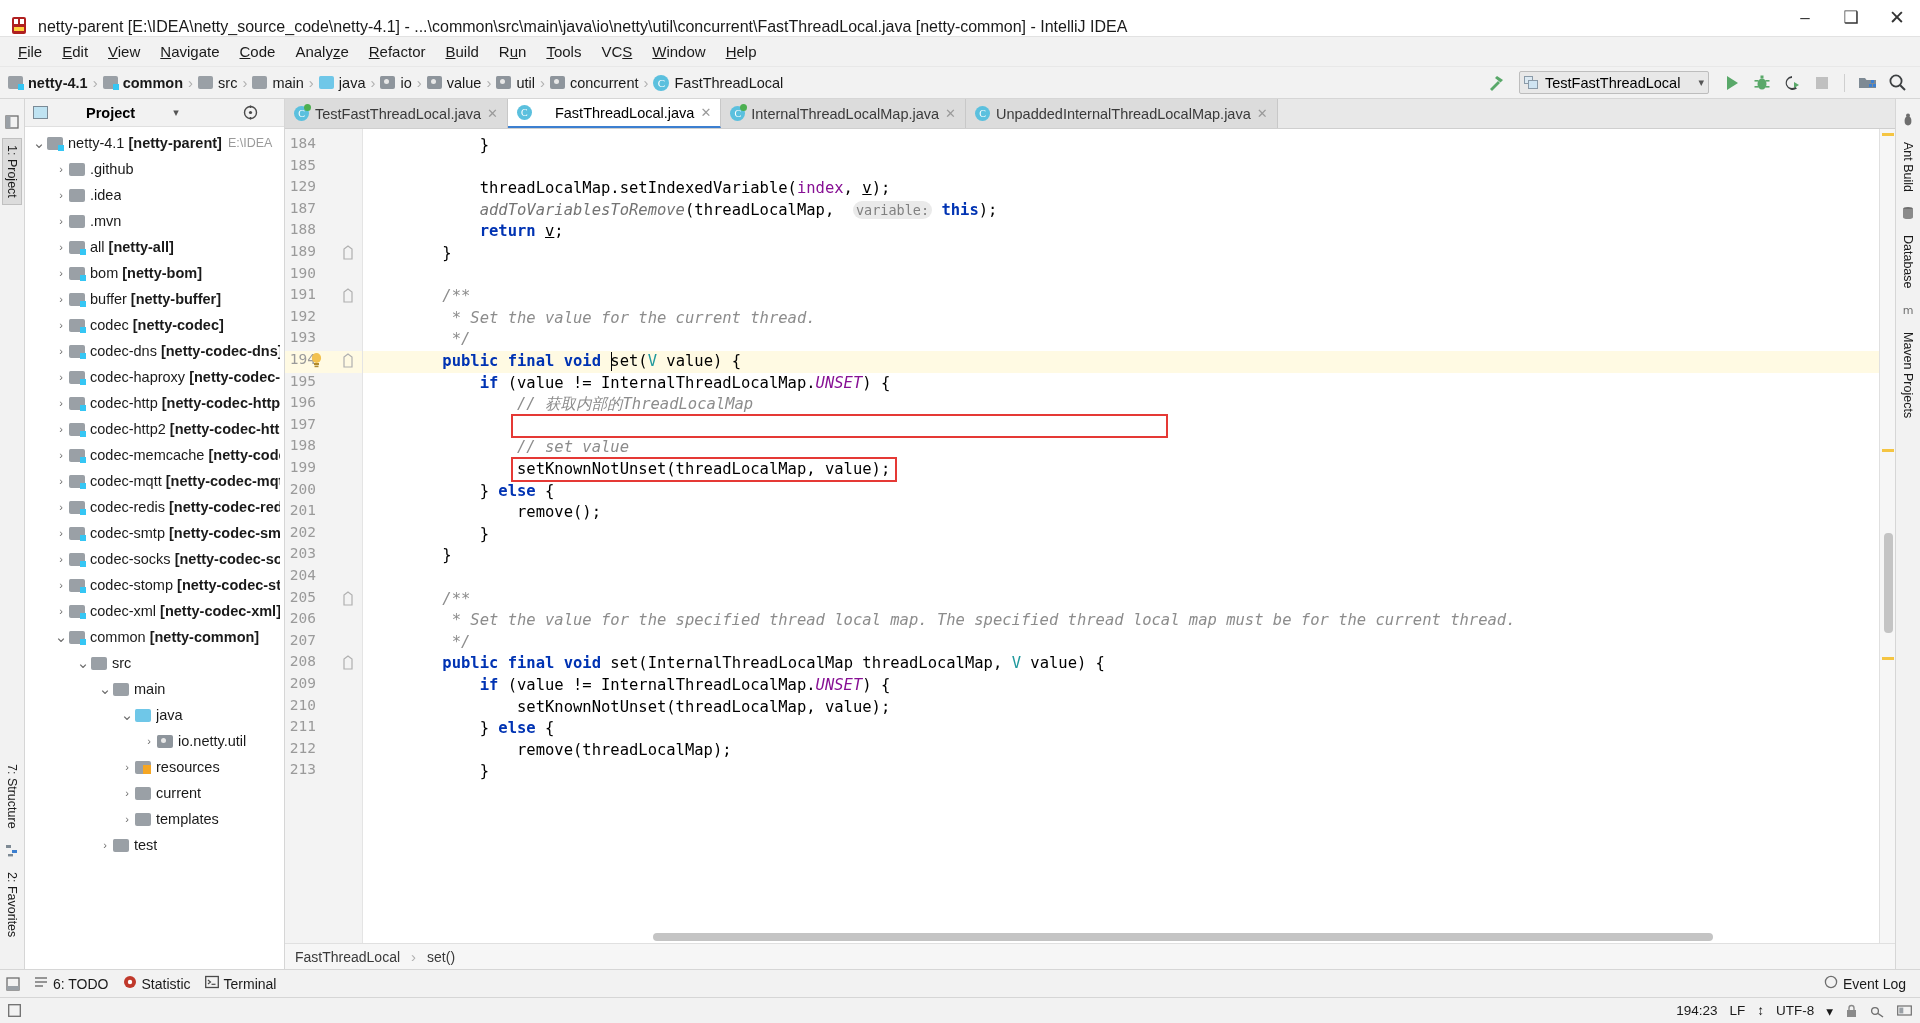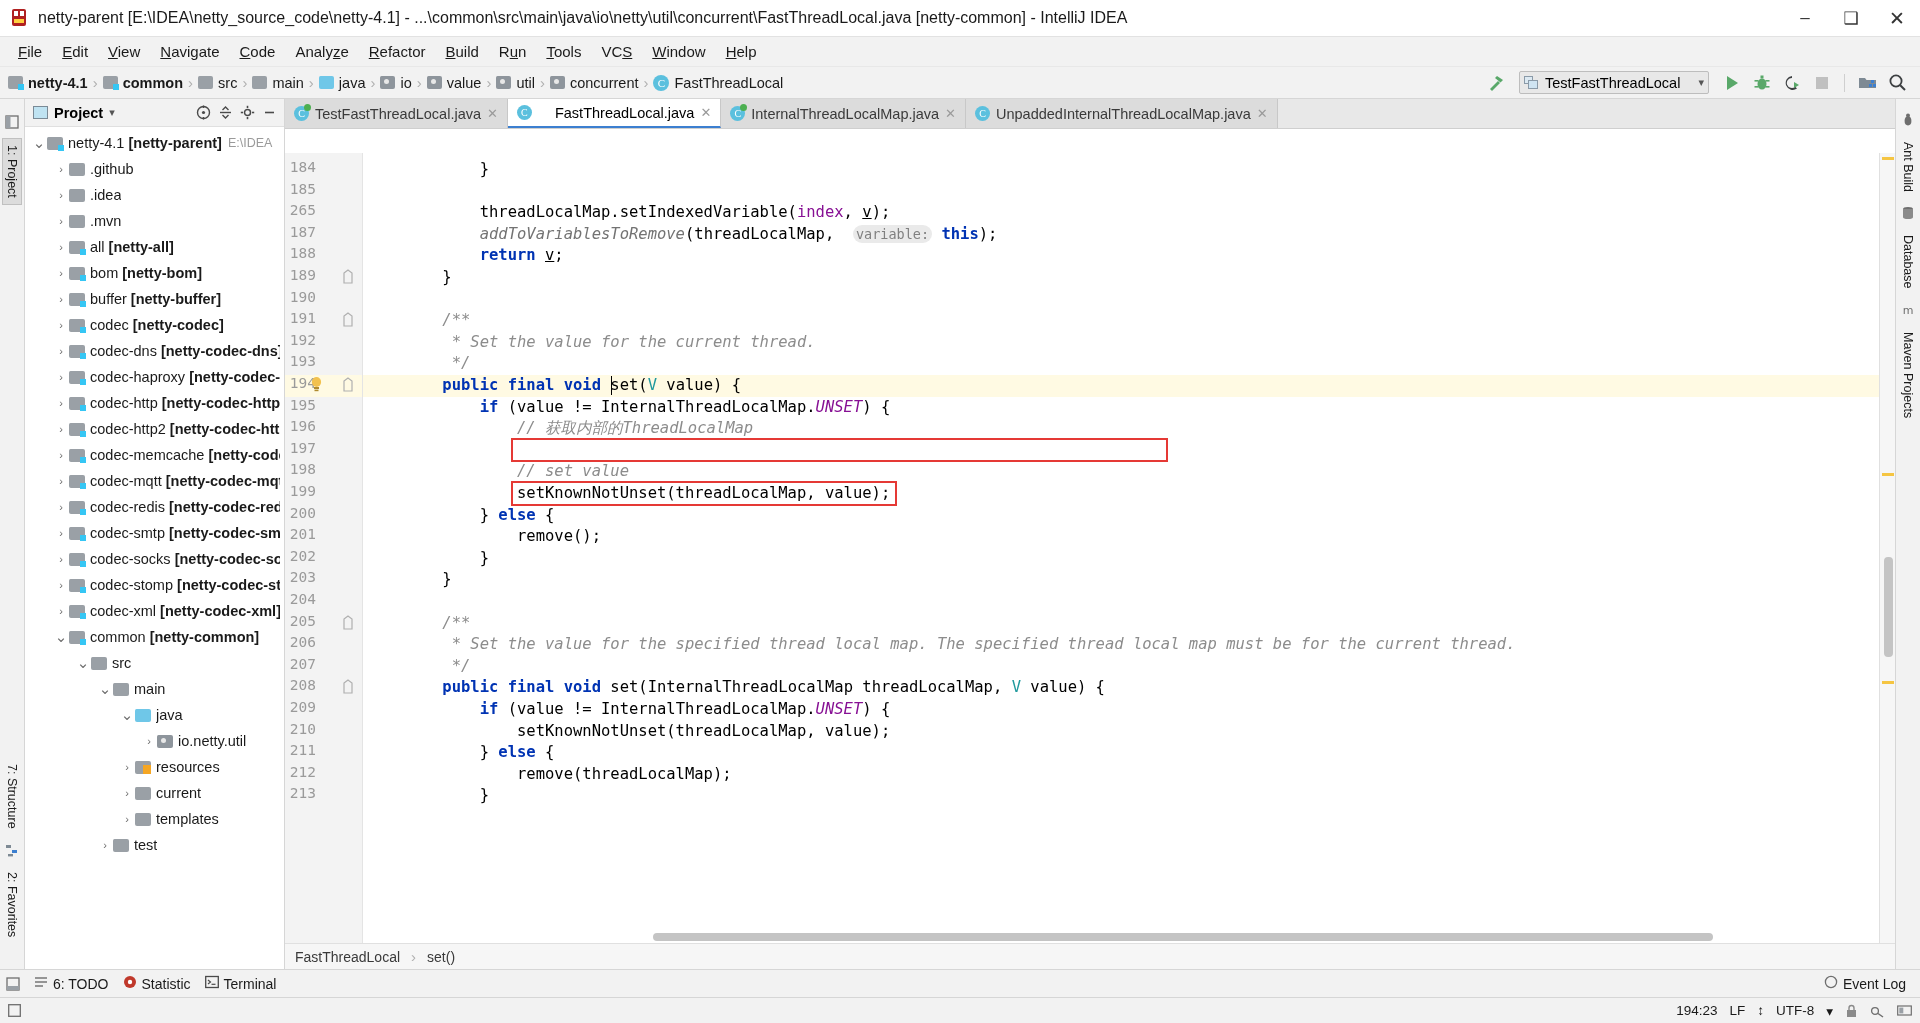--- a/index.html
+++ b/index.html
@@ -1,21 +1,21 @@
 <!DOCTYPE html>
 <html><head>
 <meta charset="utf-8">
 <style>
   * { margin:0; padding:0; box-sizing:border-box; }
   html,body { width:1920px; height:1023px; overflow:hidden;
     font-family:"Liberation Sans", sans-serif; background:#f2f2f2; color:#000; }
   body { display:flex; flex-direction:column; }
 
   
-  .titlebar { height:37px; background:#ffffff; display:flex; align-items:center;
+  .titlebar { height:37px; background:#ffffff; display:flex; align-items:flex-end;
     border-bottom:1px solid #e2e2e2; flex:none; }
   .tb-icon { width:20px; height:20px; margin-left:10px; margin-right:8px; position:relative; flex:none; }
   .tb-icon .b1 { position:absolute; left:2px; top:1px; width:14px; height:17px; background:#b02020; border-radius:2px; }
   .tb-icon .b2 { position:absolute; left:4px; top:3px; width:4px; height:5px; background:#fff; }
   .tb-icon .b3 { position:absolute; left:10px; top:3px; width:4px; height:5px; background:#fff; }
   .tb-icon .b4 { position:absolute; left:4px; top:11px; width:10px; height:4px; background:#ffd040; }
   .tb-title { font-size:16px; color:#1a1a1a; white-space:nowrap; }
   .tb-spacer { flex:1; }
   .winbtn { width:46px; height:37px; display:flex; align-items:center; justify-content:center;
     font-size:17px; color:#333; }
@@ -66,21 +66,21 @@
   .rail-tab { writing-mode:vertical-rl; font-size:12.5px; white-space:nowrap; padding:6px 2px;
     color:#1a1a1a; }
   .rail-tab.sel { background:#dcdcdc; border:1px solid #c0c0c0; }
   .rail-ico { width:15px; height:15px; margin:8px 0; position:relative; }
   .rail-spacer { flex:1; }
 
   
   .project { width:260px; background:#ffffff; border-right:1px solid #d6d6d6; flex:none;
     display:flex; flex-direction:column; min-height:0; }
   .proj-head { height:28px; background:#f2f2f2; display:flex; align-items:center;
-    padding:0 4px; border-bottom:1px solid #e0e0e0; flex:none; }
+    padding:0 4px; border-bottom:1px solid #e0e0e0; flex:none;gap:32px; }
   .proj-head-ico { width:15px; height:13px; border:1.5px solid #7a8a96; background:#bfe3f2; margin:0 6px 0 4px; flex:none; }
   .proj-title { font-size:14.5px; font-weight:bold; }
   .proj-head-spacer { flex:1; }
   .ph-btn { width:22px; height:22px; display:flex; align-items:center; justify-content:center; }
   .tree { flex:1; overflow:hidden; padding-top:3px; font-size:14.5px; white-space:nowrap; }
   .trow { height:26px; display:flex; align-items:center; padding-right:4px; }
   .tarrow { width:16px; text-align:center; font-size:11px; color:#6e6e6e; flex:none; }
   .tico { width:16px; height:13px; position:relative; margin-right:5px; flex:none; }
   .tlabel { color:#1a1a1a; overflow:hidden; }
   .tlabel b { font-weight:bold; }
@@ -96,21 +96,21 @@
   .tab.active { background:#ffffff; border-bottom:2px solid #3c7fd0; }
   .tab.active .tlbl { color:#000;margin-left:17px; }
   .tab .tlbl { color:#3a3a3a; }
   .tab-ico { width:15px; height:15px; border-radius:50%; background:#5bc0de; color:#fff;
     font-size:10px; display:flex; align-items:center; justify-content:center; flex:none;
     font-family:"Liberation Serif", serif; position:relative; }
   .tab-ico.test::after { content:''; position:absolute; right:-2px; top:-2px; width:7px; height:7px;
     background:#4caf50; border-radius:50%; }
   .tab-x { color:#9a9a9a; font-size:13px; }
 
-  .edwrap { flex:1; display:flex; min-height:0; position:relative;margin-top:24px; }
+  .edwrap { flex:1; display:flex; min-height:0; position:relative; }
   .gutter { width:78px; background:#f3f3f3; border-right:1px solid #e4e4e4; flex:none;
     position:relative; }
   .gnum { position:absolute; right:46px; font-size:14.5px; color:#9a9a9a;
     font-family:"DejaVu Sans Mono", monospace; text-align:right; width:40px; }
   .gmark { position:absolute; left:56px; width:16px; height:16px; }
 
   .code { flex:1; position:relative; overflow:hidden;
     font-family:"DejaVu Sans Mono", monospace; font-size:15.5px; }
   .cline { position:absolute; left:0; white-space:pre; height:21.6px; line-height:21.6px; }
   .hl-row { position:absolute; left:0; right:0; height:21.6px; background:#fffae3; }
@@ -624,21 +624,21 @@
           <span class="tab-ico">C</span>
           <span class="tlbl">UnpaddedInternalThreadLocalMap.java</span>
           <span class="tab-x">✕</span>
         </div>
       </div>
 
     <div class="edwrap">
       <div class="gutter" id="gutter">
           <div class="gnum" style="top: 6px;">184</div>
           <div class="gnum" style="top: 27.6px;">185</div>
-          <div class="gnum" style="top: 49.2px;">265</div>
+          <div class="gnum" style="top: 49.2px;">129</div>
           <div class="gnum" style="top: 70.8px;">187</div>
           <div class="gnum" style="top: 92.4px;">188</div>
           <div class="gnum" style="top: 114px;">189</div>
           <div class="gnum" style="top: 135.6px;">190</div>
           <div class="gnum" style="top: 157.2px;">191</div>
           <div class="gnum" style="top: 178.8px;">192</div>
           <div class="gnum" style="top: 200.4px;">193</div>
           <div class="hl-row" style="top: 222px; left: 0px; right: 0px;"></div>
           <div class="gnum" style="top: 222px;">194</div>
           <div class="gnum" style="top: 243.6px;">195</div>

